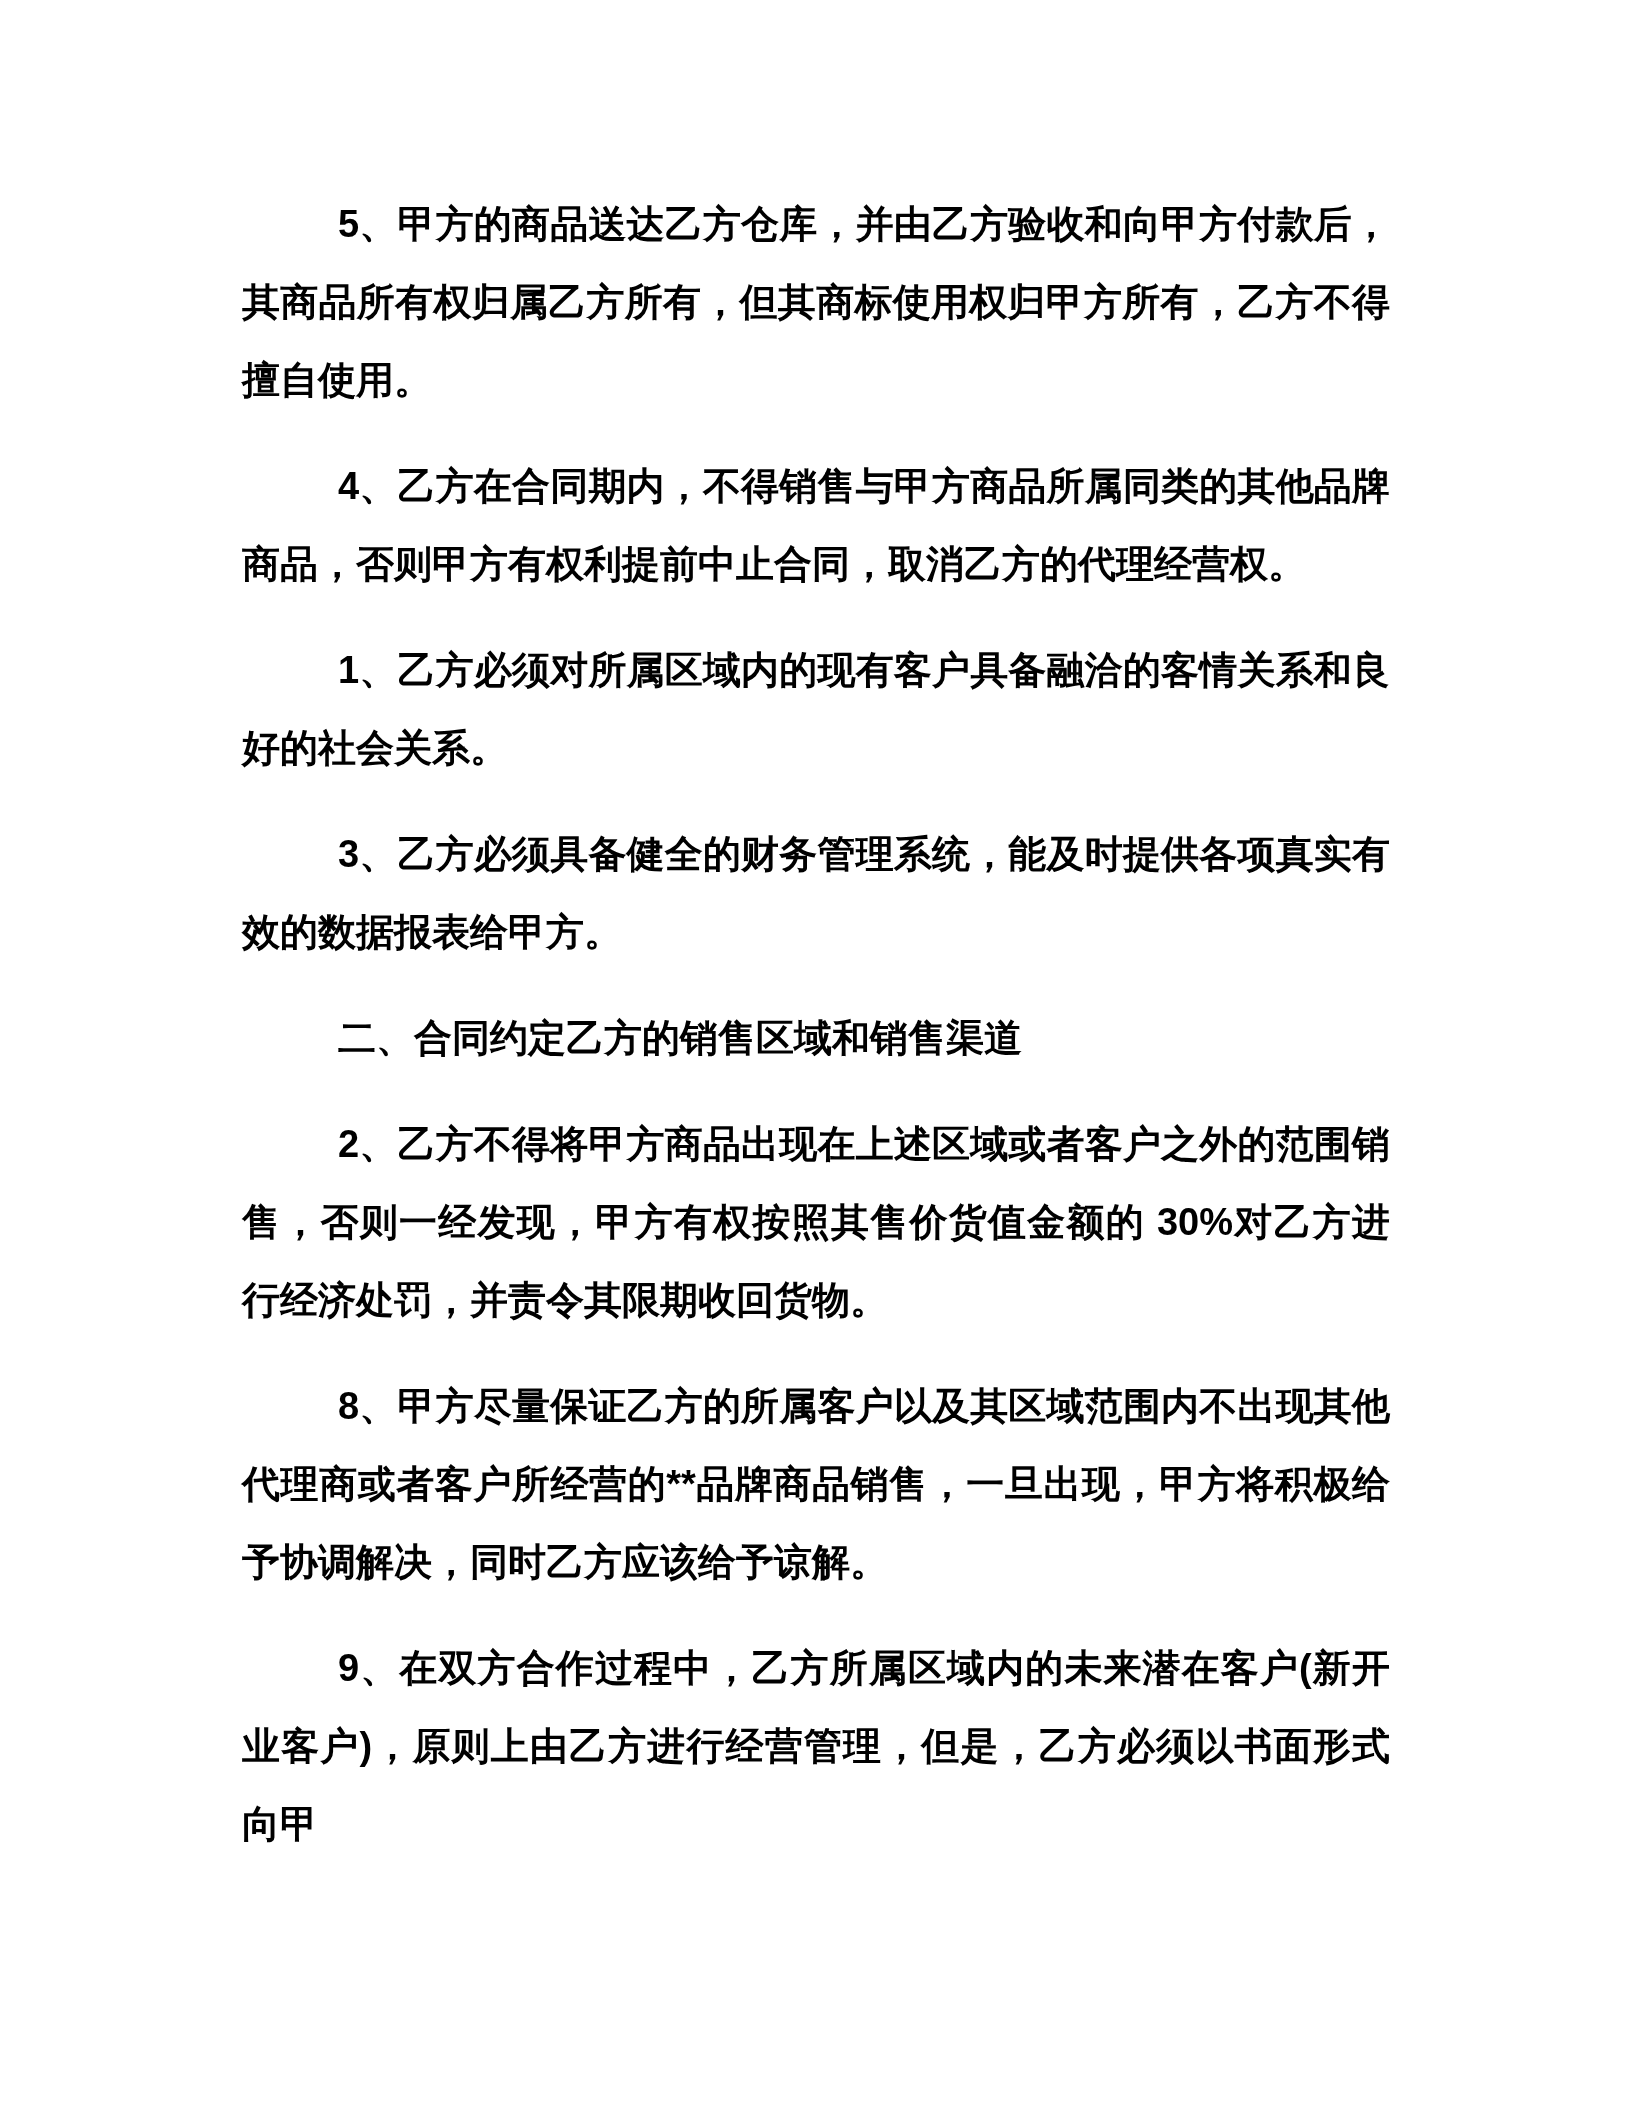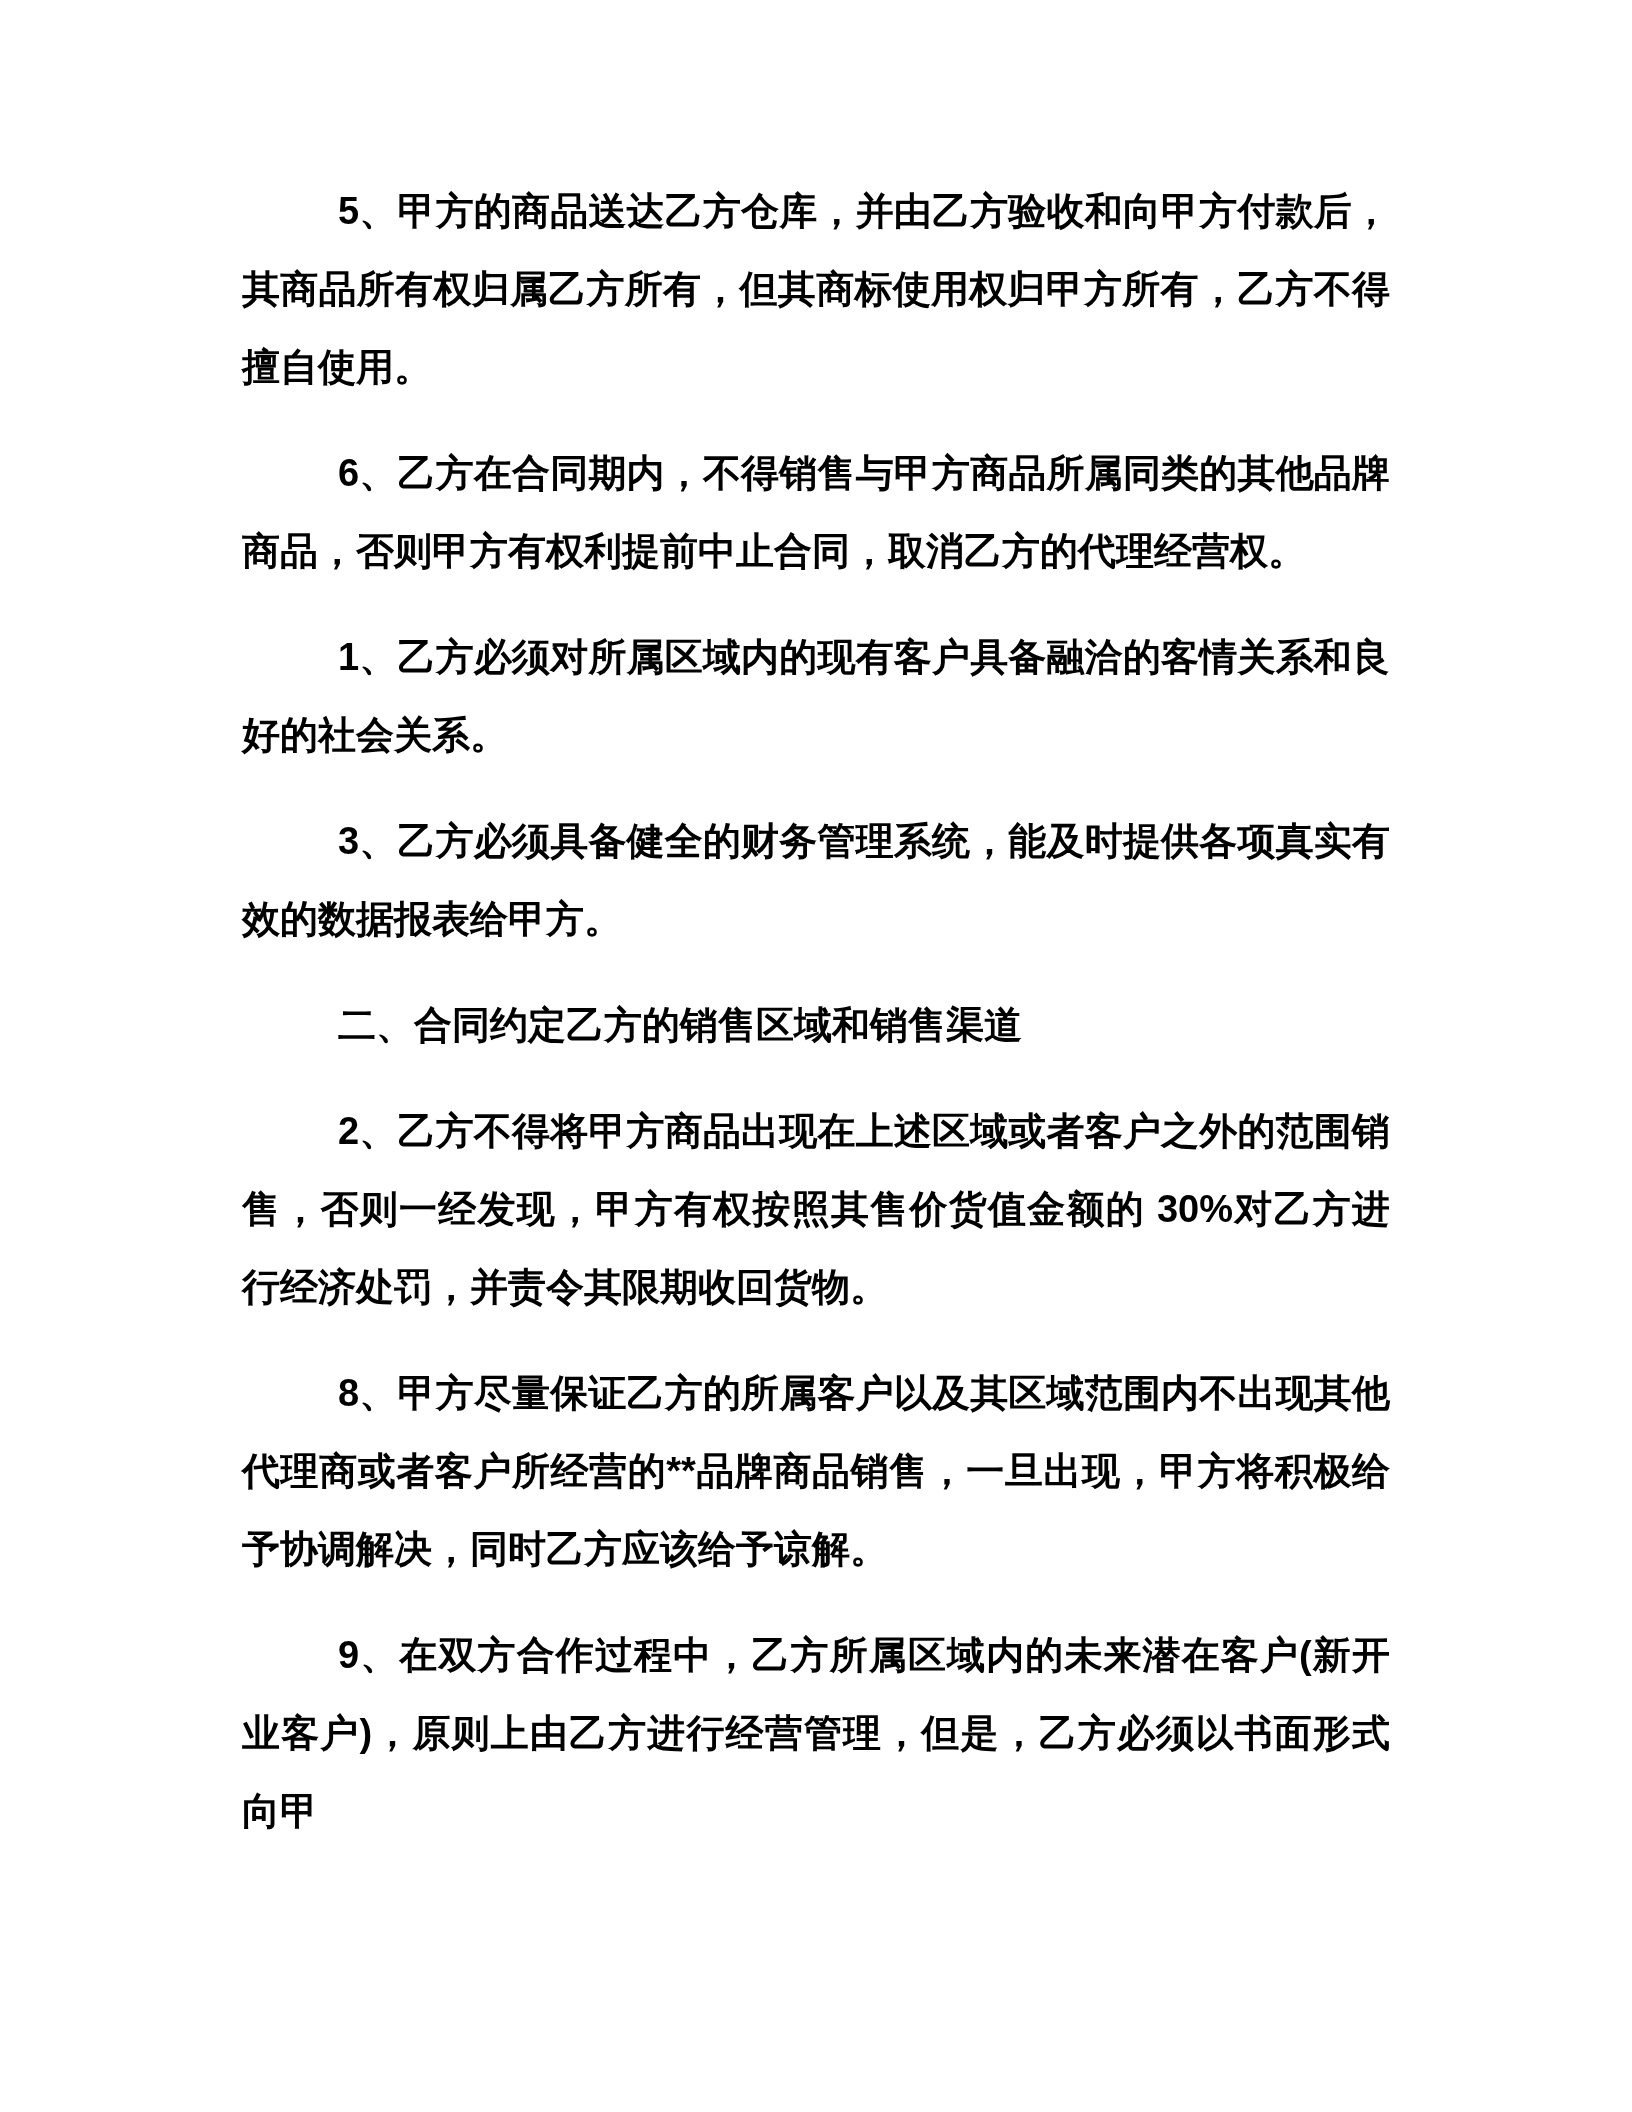--- a/index.html
+++ b/index.html
@@ -11,21 +11,21 @@
     position: relative;
     width: 1632px;
     height: 2112px;
     background: #ffffff;
     overflow: hidden;
     font-family: "Liberation Sans", sans-serif;
   }
   .content {
     position: absolute;
     left: 242px;
-    top: 172px;
+    top: 185px;
     width: 1148px;
     color: #000000;
     font-size: 38px;
     line-height: 78px;
     font-weight: 700;
     text-align: justify;
     word-break: normal;
   }
   p.para {
     margin: 0 0 28px 0;
@@ -35,21 +35,21 @@
   p.para:last-child {
     margin-bottom: 0;
   }
 </style>
 </head>
 <body>
 
 <div class="page">
   <div class="content">
     <p class="para">5、甲方的商品送达乙方仓库，并由乙方验收和向甲方付款后，其商品所有权归属乙方所有，但其商标使用权归甲方所有，乙方不得擅自使用。</p>
-    <p class="para">6、乙方在合同期内，不得销售与甲方商品所属同类的其他品牌商品，否则甲方有权利提前中止合同，取消乙方的代理经营权。</p>
+    <p class="para">4、乙方在合同期内，不得销售与甲方商品所属同类的其他品牌商品，否则甲方有权利提前中止合同，取消乙方的代理经营权。</p>
     <p class="para">1、乙方必须对所属区域内的现有客户具备融洽的客情关系和良好的社会关系。</p>
     <p class="para">3、乙方必须具备健全的财务管理系统，能及时提供各项真实有效的数据报表给甲方。</p>
     <p class="para">二、合同约定乙方的销售区域和销售渠道</p>
     <p class="para">2、乙方不得将甲方商品出现在上述区域或者客户之外的范围销售，否则一经发现，甲方有权按照其售价货值金额的 30%对乙方进行经济处罚，并责令其限期收回货物。</p>
     <p class="para">8、甲方尽量保证乙方的所属客户以及其区域范围内不出现其他代理商或者客户所经营的**品牌商品销售，一旦出现，甲方将积极给予协调解决，同时乙方应该给予谅解。</p>
     <p class="para">9、在双方合作过程中，乙方所属区域内的未来潜在客户(新开业客户)，原则上由乙方进行经营管理，但是，乙方必须以书面形式向甲</p>
   </div>
 </div>
 
 </body></html>

